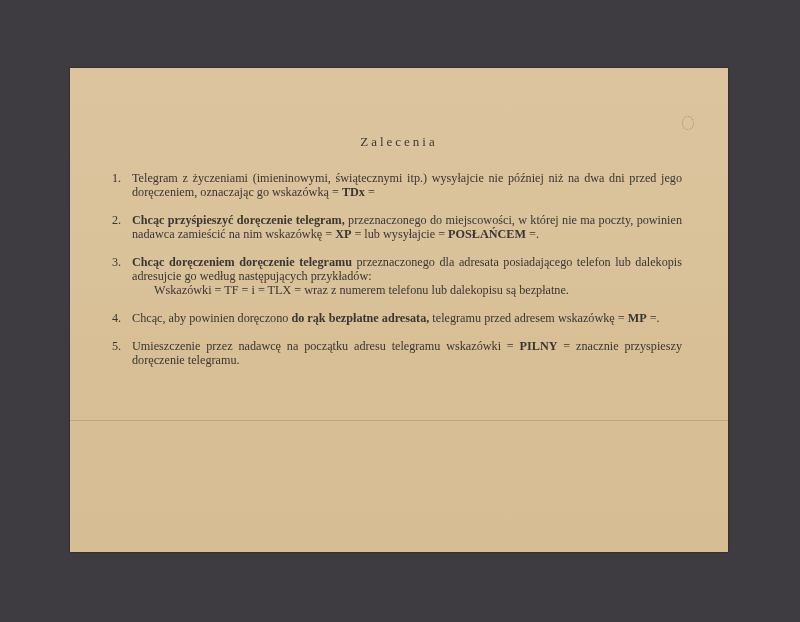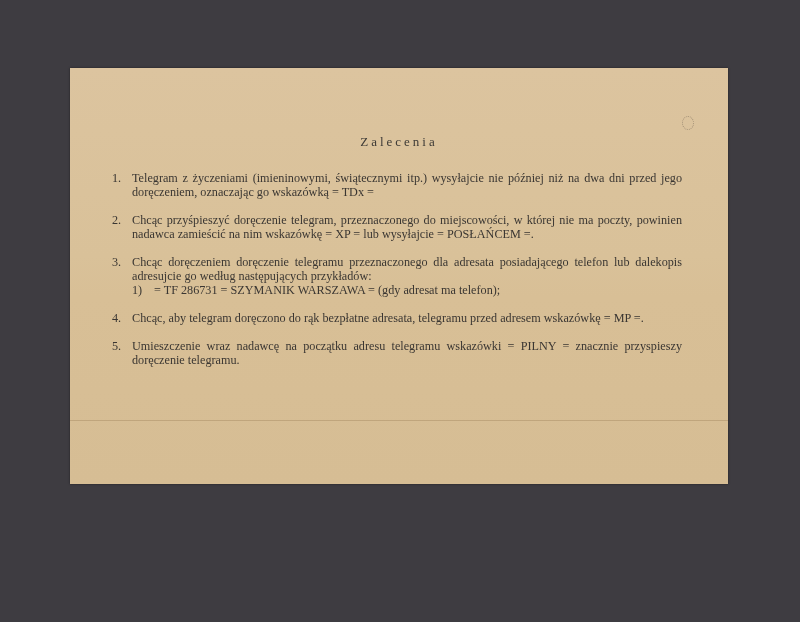--- a/index.html
+++ b/index.html
@@ -5,21 +5,21 @@
   html, body { margin: 0; padding: 0; }
   body {
     width: 800px; height: 622px;
     background: #3e3c41;
     position: relative; overflow: hidden;
     font-family: "Liberation Serif", serif;
   }
   .paper {
     position: absolute;
     left: 70px; top: 68px;
-    width: 658px; height: 416px;
+    width: 658px; height: 484px;
     background: linear-gradient(180deg, #dcc49f 0%, #d9c199 45%, #d8bf96 55%, #d6bd94 100%);
     box-shadow: 0 0 2px rgba(0,0,0,0.5);
   }
   .fold {
     position: absolute; left: 0; right: 0; top: 352px; height: 1px;
     background: rgba(150,120,80,0.35);
   }
   .stamp-mark {
     position: absolute; left: 612px; top: 48px;
     width: 10px; height: 12px;
@@ -30,21 +30,21 @@
     position: absolute; left: 0; right: 0; top: 66px;
     text-align: center; color: #3d3a36;
     font-size: 13px; letter-spacing: 3px;
   }
   .items {
     position: absolute; left: 42px; top: 103px; width: 570px;
     color: #3a3632; font-size: 12.2px; line-height: 14px;
   }
   .item { position: relative; padding-left: 20px; margin-bottom: 14px; text-align: justify; }
   .num { position: absolute; left: 0; top: 0; }
-  .b { font-weight: normal; margin-top: 24px; }
+  .b { font-weight: bold; margin-top: 24px; }
   .sub-line { display: block; }
   .sub-num { display: inline-block; width: 22px; }
   .sub-note { padding-left: 22px; display: block; }
 </style>
 </head>
 <body>
 
 <div class="paper">
   <div class="fold"></div>
   <div class="stamp-mark"></div>
@@ -58,26 +58,26 @@
     </div>
 
     <div class="item">
       <span class="num">2.</span>
       <span class="b">Chcąc przyśpieszyć doręczenie telegram,</span><span> przeznaczonego do miejscowości, w której nie ma poczty, powinien nadawca zamieścić na nim wskazówkę = </span><span class="b">XP</span><span> = lub wysyłajcie = </span><span class="b">POSŁAŃCEM</span><span> =.</span>
     </div>
 
     <div class="item">
       <span class="num">3.</span>
       <span class="b">Chcąc doręczeniem doręczenie telegramu</span><span> przeznaczonego dla adresata posiadającego telefon lub dalekopis adresujcie go według następujących przykładów:</span>
-      <span class="sub-line"><span class="sub-num">1)</span><span>= TF 286731 = SZYMANIK WARSZAWA = (gdy adresat ma telefon);</span></span>
+      <span class="sub-note">Wskazówki = TF = i = TLX = wraz z numerem telefonu lub dalekopisu są bezpłatne.</span>
     </div>
 
     <div class="item">
       <span class="num">4.</span>
-      <span>Chcąc, aby telegram doręczono </span><span class="b">do rąk bezpłatne adresata,</span><span> telegramu przed adresem wskazówkę = </span><span class="b">MP</span><span> =.</span>
+      <span>Chcąc, aby powinien doręczono </span><span class="b">do rąk bezpłatne adresata,</span><span> telegramu przed adresem wskazówkę = </span><span class="b">MP</span><span> =.</span>
     </div>
 
     <div class="item">
       <span class="num">5.</span>
-      <span>Umieszczenie wraz nadawcę na początku adresu telegramu wskazówki = </span><span class="b">PILNY</span><span> = znacznie przyspieszy doręczenie telegramu.</span>
+      <span>Umieszczenie przez nadawcę na początku adresu telegramu wskazówki = </span><span class="b">PILNY</span><span> = znacznie przyspieszy doręczenie telegramu.</span>
     </div>
   </div>
 </div>
 
 </body></html>

